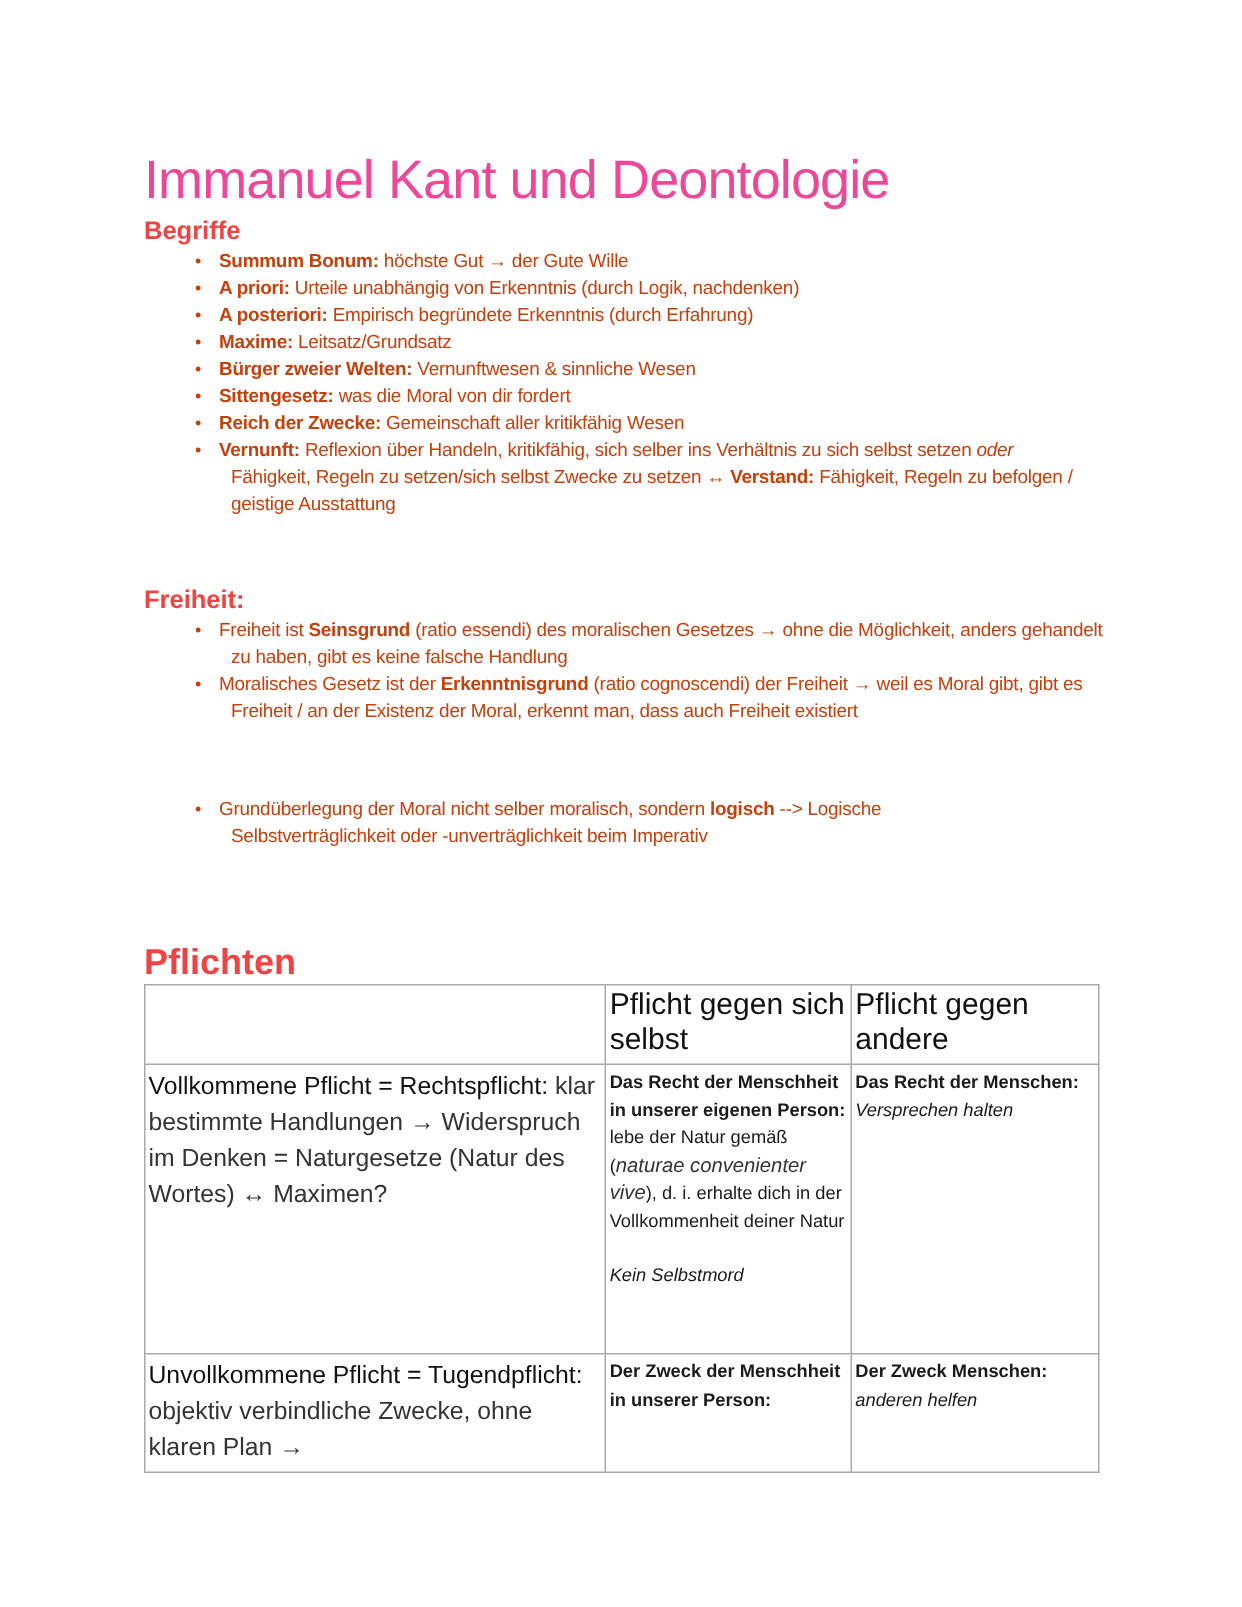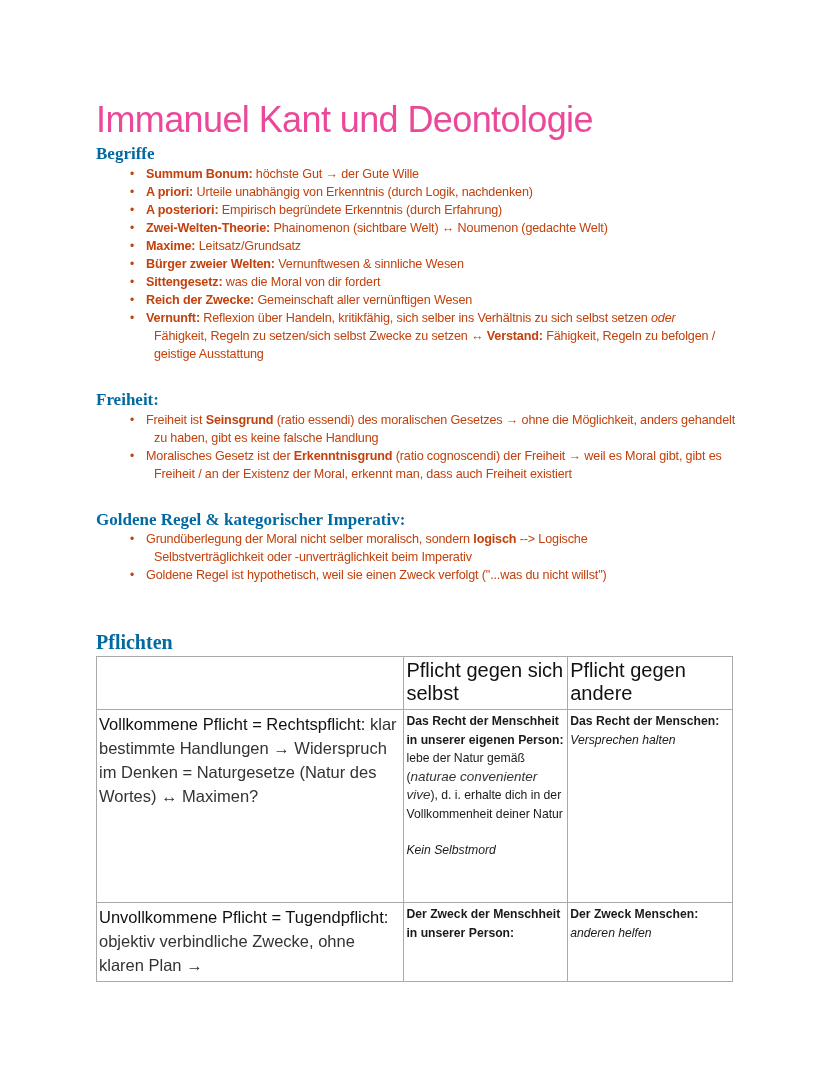--- a/index.html
+++ b/index.html
@@ -1,22 +1,22 @@
 <!DOCTYPE html>
 <html><head>
 <meta charset="utf-8">
 <style>
   html, body { margin: 0; padding: 0; background: #ffffff; }
   body { width: 828px; height: 1071px; position: relative; overflow: hidden;
          font-family: "Liberation Sans", sans-serif; color: #1a1a1a; }
   .page { position: absolute; left: 0; top: 0; width: 828px; height: 1071px; }
   .title { position: absolute; left: 96px; top: 98px; font-size: 36px; font-weight: normal;
            letter-spacing: -0.6px; color: #ec4899; margin: 0; line-height: 44px; }
-  .h2 { position: absolute; left: 96px; font-size: 17px; color: #0369a1; margin: 0; line-height: 20px; font-family: Liberation Serif, serif; }
-  .h2.large { font-size: 20px; }
+  .h2 { position: absolute; left: 96px; font-size: 17px; color: #ef4444; margin: 0; line-height: 20px; }
+  .h2.large { font-size: 24px; }
   ul.bullets { position: absolute; left: 128px; margin: 0; padding: 0; list-style: none;
                font-size: 12.6px; line-height: 18px; color: #c2410c; letter-spacing: -0.15px; }
   ul.bullets li { position: relative; padding-left: 26px; text-indent: -8px; }
   ul.bullets li::before { content: "\2022"; position: absolute; left: 2px; top: 0; text-indent: 0; font-size: 12px; }
   b { font-weight: bold; }
   table.duties { position: absolute; left: 96px; top: 656px; border-collapse: collapse;
                  width: 637px; table-layout: fixed; }
   table.duties td { border: 1px solid #a9a9a9; vertical-align: top; padding: 2px 2px 4px 2px; }
   .col1 { width: 306px; } .col2 { width: 163px; } .col3 { width: 164px; }
   .hdr-cell { font-size: 20px; line-height: 23px; color: #111; height: 46px; }
@@ -33,38 +33,35 @@
 
 <div class="page">
 
   <h1 class="title">Immanuel Kant und Deontologie</h1>
 
   <h2 class="h2" style="top:144px;">Begriffe</h2>
   <ul class="bullets" style="top:165px; width:600px;">
     <li><b>Summum Bonum:</b><span> höchste Gut → der Gute Wille</span></li>
     <li><b>A priori:</b><span> Urteile unabhängig von Erkenntnis (durch Logik, nachdenken)</span></li>
     <li><b>A posteriori:</b><span> Empirisch begründete Erkenntnis (durch Erfahrung)</span></li>
-    <li><b>Zwei-Welten-Theorie:</b><span> Phainomenon (sichtbare Welt) ↔ Noumenon (gedachte Welt)</span></li>
     <li><b>Maxime:</b><span> Leitsatz/Grundsatz</span></li>
     <li><b>Bürger zweier Welten:</b><span> Vernunftwesen &amp; sinnliche Wesen</span></li>
     <li><b>Sittengesetz:</b><span> was die Moral von dir fordert</span></li>
-    <li><b>Reich der Zwecke:</b><span> Gemeinschaft aller vernünftigen Wesen</span></li>
+    <li><b>Reich der Zwecke:</b><span> Gemeinschaft aller kritikfähig Wesen</span></li>
     <li><b>Vernunft:</b><span> Reflexion über Handeln, kritikfähig, sich selber ins Verhältnis zu sich selbst setzen </span><i>oder</i><span> Fähigkeit, Regeln zu setzen/sich selbst Zwecke zu setzen ↔ </span><b>Verstand:</b><span> Fähigkeit, Regeln zu befolgen / geistige Ausstattung</span></li>
   </ul>
 
   <h2 class="h2" style="top:390px;">Freiheit:</h2>
   <ul class="bullets" style="top:411px; width:610px;">
     <li><span>Freiheit ist </span><b>Seinsgrund</b><span> (ratio essendi) des moralischen Gesetzes → ohne die Möglichkeit, anders gehandelt zu haben, gibt es keine falsche Handlung</span></li>
     <li><span>Moralisches Gesetz ist der </span><b>Erkenntnisgrund</b><span> (ratio cognoscendi) der Freiheit → weil es Moral gibt, gibt es Freiheit / an der Existenz der Moral, erkennt man, dass auch Freiheit existiert</span></li>
   </ul>
 
-  <h2 class="h2" style="top:510px;">Goldene Regel &amp; kategorischer Imperativ:</h2>
   <ul class="bullets" style="top:530px; width:560px;">
     <li><span>Grundüberlegung der Moral nicht selber moralisch, sondern </span><b>logisch</b><span> --&gt; Logische Selbstverträglichkeit oder -unverträglichkeit beim Imperativ</span></li>
-    <li><span>Goldene Regel ist hypothetisch, weil sie einen Zweck verfolgt ("...was du nicht willst")</span></li>
   </ul>
 
   <h2 class="h2 large" style="top:632px;">Pflichten</h2>
 
   <table class="duties">
     <colgroup>
       <col class="col1">
         <col class="col2">
         <col class="col3">
     </colgroup>

